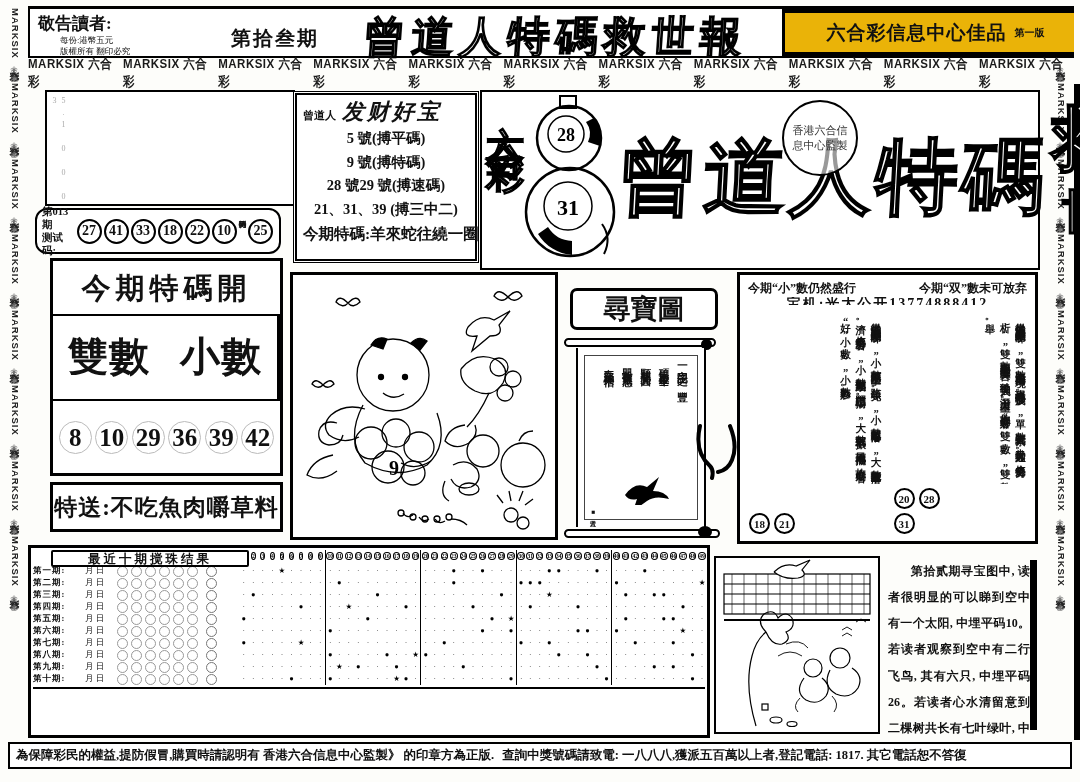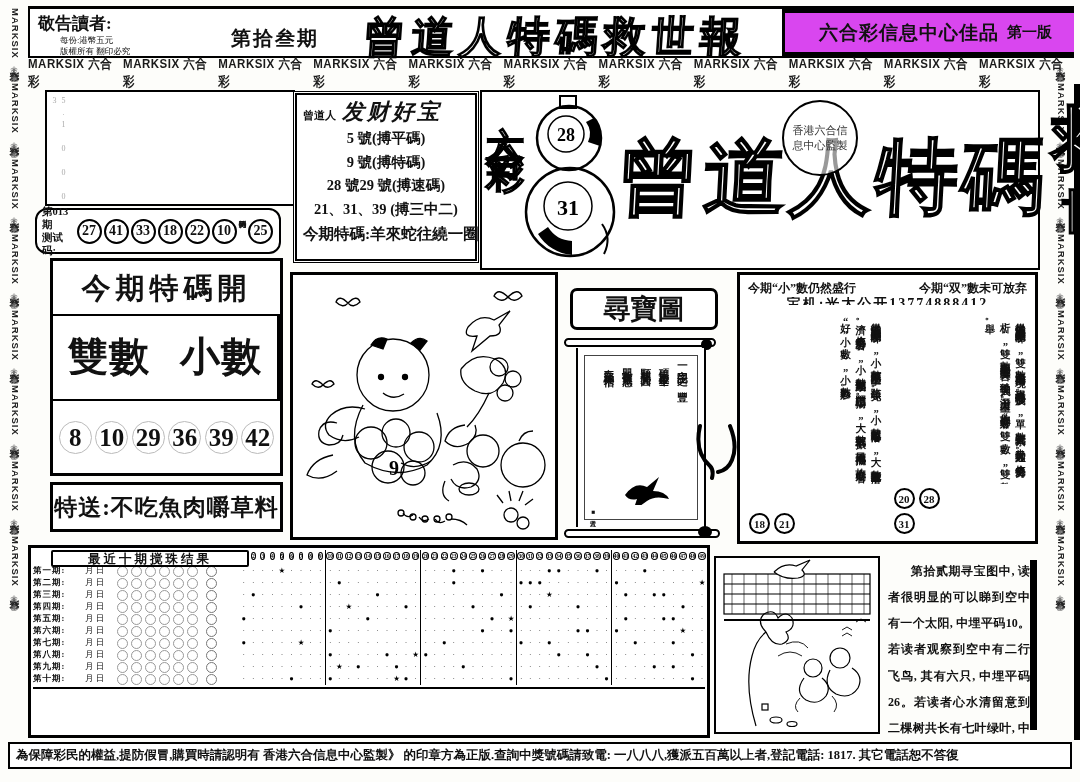--- a/index.html
+++ b/index.html
@@ -20,23 +20,23 @@
   .header{position:absolute;left:28px;top:6px;width:1046px;height:52px;border-top:3px solid #000;
           border-bottom:2px solid #000;border-left:2px solid #000;display:flex;align-items:stretch;background:#fff;}
   .notice{width:190px;padding:3px 8px;}
   .notice-title{font-size:17px;font-weight:900;}
   .notice-sub{font-size:8.5px;line-height:1.3;padding-left:22px;}
   .issue-no{width:110px;font-size:20px;font-weight:900;padding-top:16px;text-align:center;letter-spacing:2px;}
   .masthead{flex:1;text-align:center;font-size:42px;font-weight:900;color:#fff;
             -webkit-text-stroke:1.3px #000;text-shadow:0 0 1px #000;letter-spacing:6px;
             transform:skewX(-4deg);line-height:56px;white-space:nowrap;}
   .header-right{width:292px;border-left:3px solid #000;border-top:4px solid #000;border-bottom:4px solid #000;
-                display:flex;align-items:center;justify-content:center;gap:8px;background:#d946ef;padding-left:12px;}
+                display:flex;align-items:center;justify-content:center;gap:8px;background:#eab308;padding-left:12px;}
   .hr-title{font-size:19px;font-weight:700;letter-spacing:1px;}
-  .hr-edition{font-size:15px;font-weight:700;}
+  .hr-edition{font-size:10px;font-weight:700;}
 
   
   .band{position:absolute;left:28px;top:60px;width:1046px;height:25px;display:flex;justify-content:space-around;
         align-items:center;font-family:"Liberation Sans","DejaVu Sans",sans-serif;}
   .band-item{font-size:11.5px;font-weight:900;color:#1a1a1a;letter-spacing:0.5px;transform:scaleY(1.15);}
 
   
   .empty-box{position:absolute;left:45px;top:90px;width:250px;height:116px;border:2px solid #000;background:#fff;}
   .faint-marks{position:absolute;left:3px;top:4px;writing-mode:vertical-rl;text-orientation:upright;
                font-size:8px;color:#aaa;letter-spacing:3px;}
@@ -143,21 +143,21 @@
   .s-val{font-size:6.5px;font-weight:bold;color:#111;}
 
   
   .riddle-illus{position:absolute;left:714px;top:556px;width:166px;height:178px;border:2px solid #000;background:#fff;}
   .riddle-text{position:absolute;left:888px;top:558px;width:142px;height:176px;font-size:12px;line-height:2.18;
                text-indent:1.9em;font-weight:600;text-align:justify;overflow:hidden;}
   .riddle-bar{position:absolute;left:1030px;top:560px;width:7px;height:170px;background:#000;}
 
   
   .footer{position:absolute;left:8px;top:742px;width:1064px;height:27px;border:2px solid #000;display:flex;
-          align-items:center;padding:0 6px;font-size:12.5px;font-weight:900;white-space:nowrap;background:#fff;}
+          align-items:center;padding:0 6px;font-size:12.5px;font-weight:900;white-space:nowrap;background:#fff;gap:8px;}
 
   svg{display:block;}
 </style>
 </head>
 <body>
 
 <div id="page" data-interactable="false">
 
   <div class="strip strip-left" data-interactable="false">
       <span class="strip-text" data-interactable="false">MARKSIX 六合彩</span>

